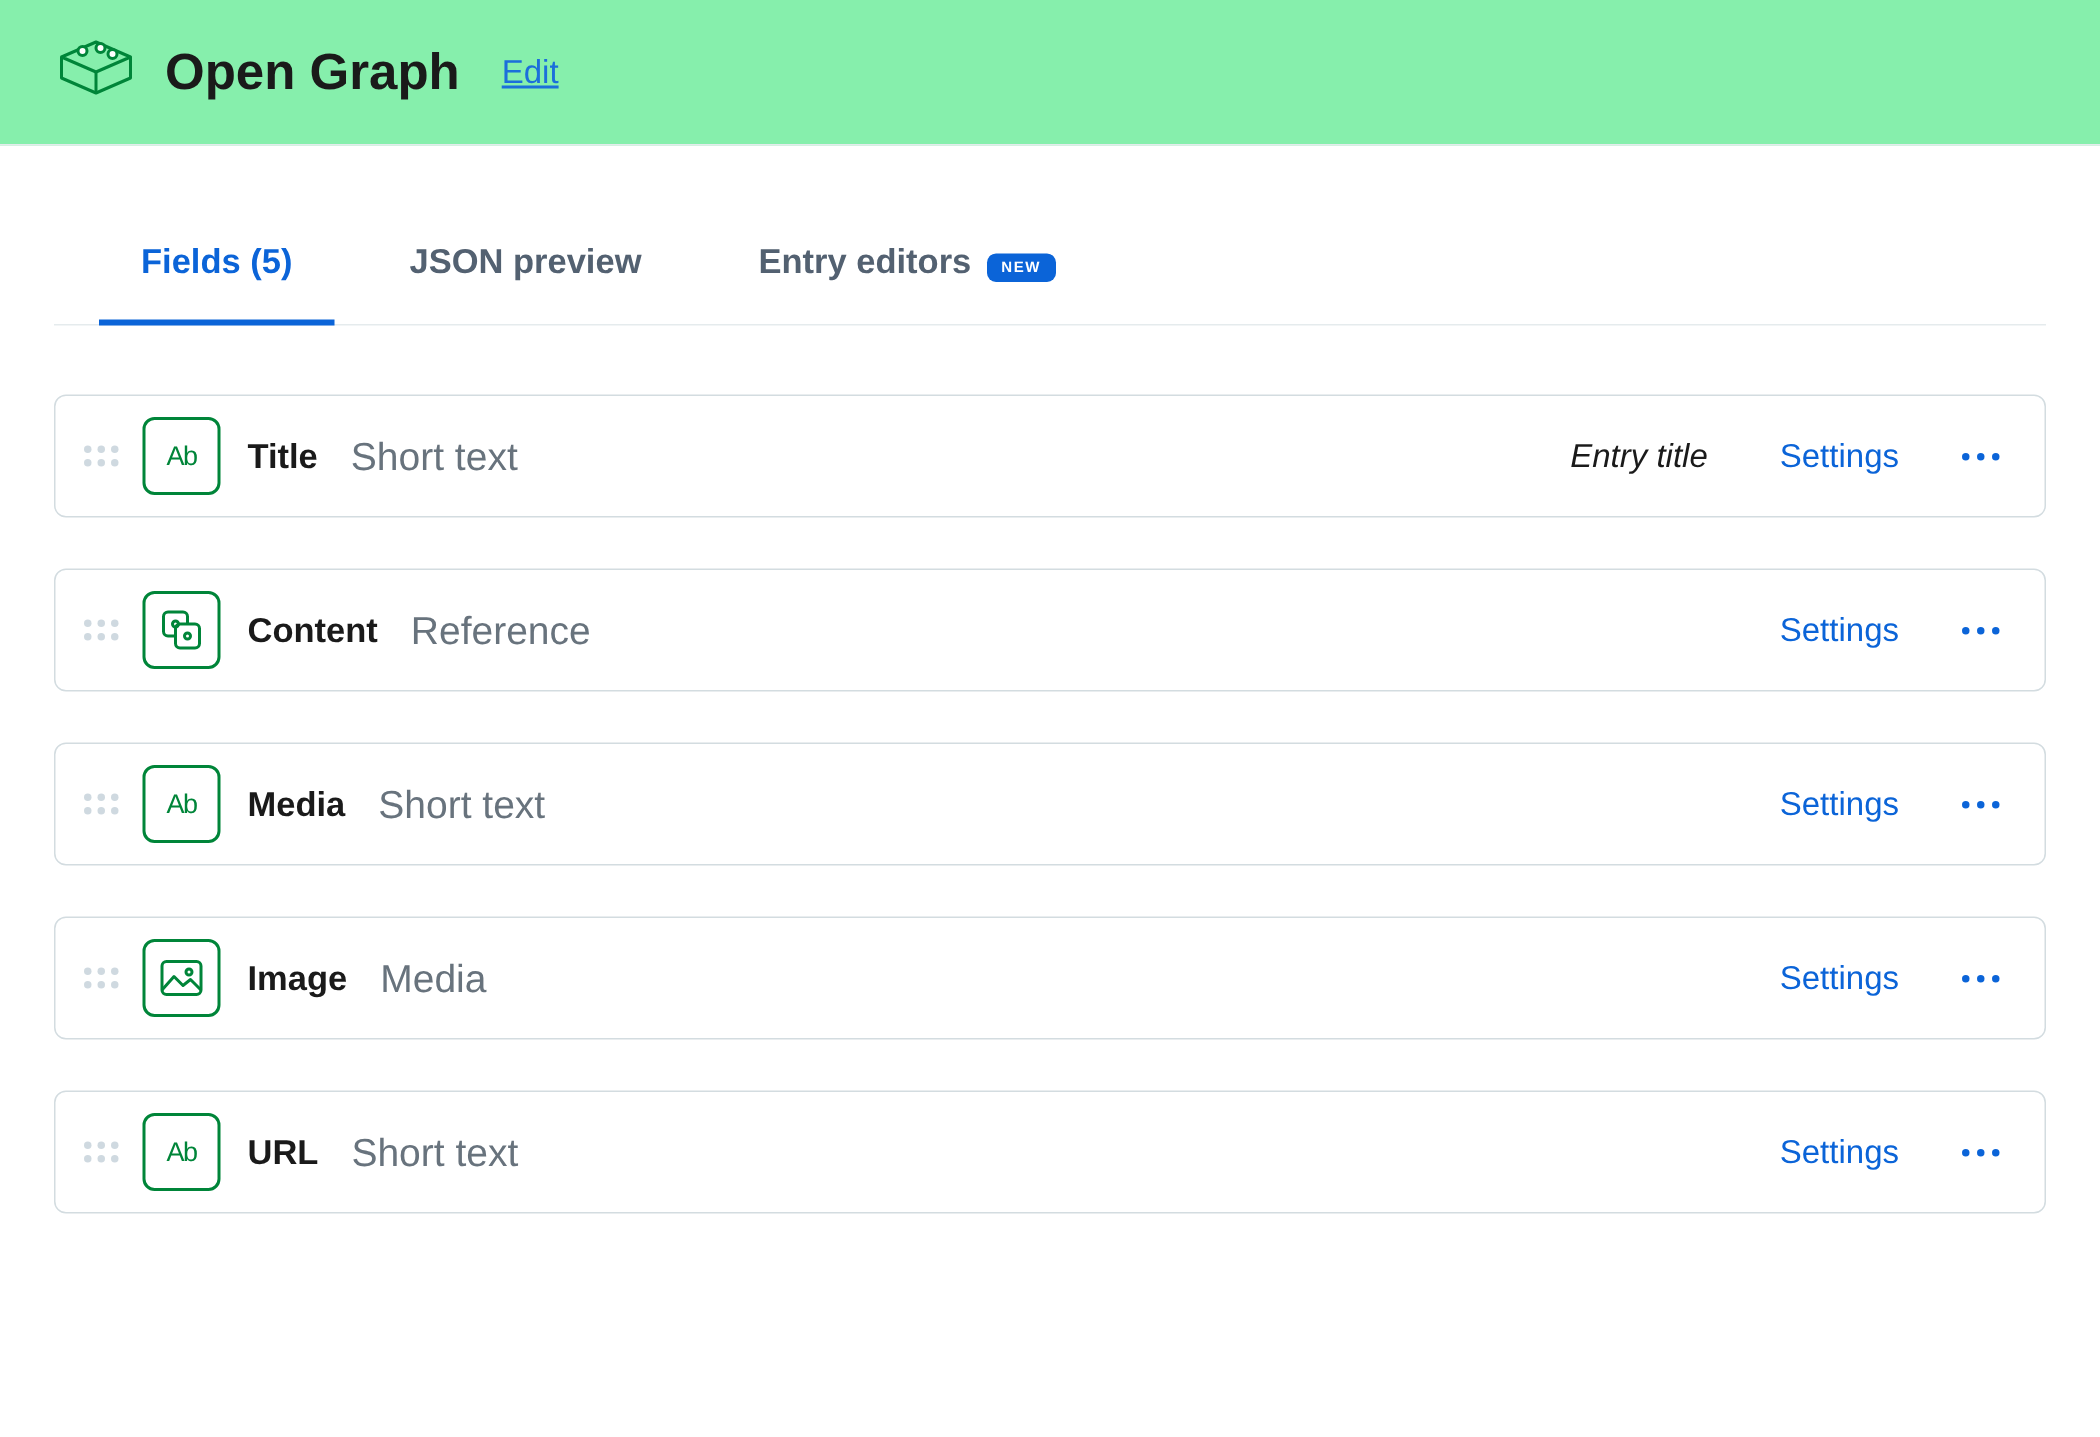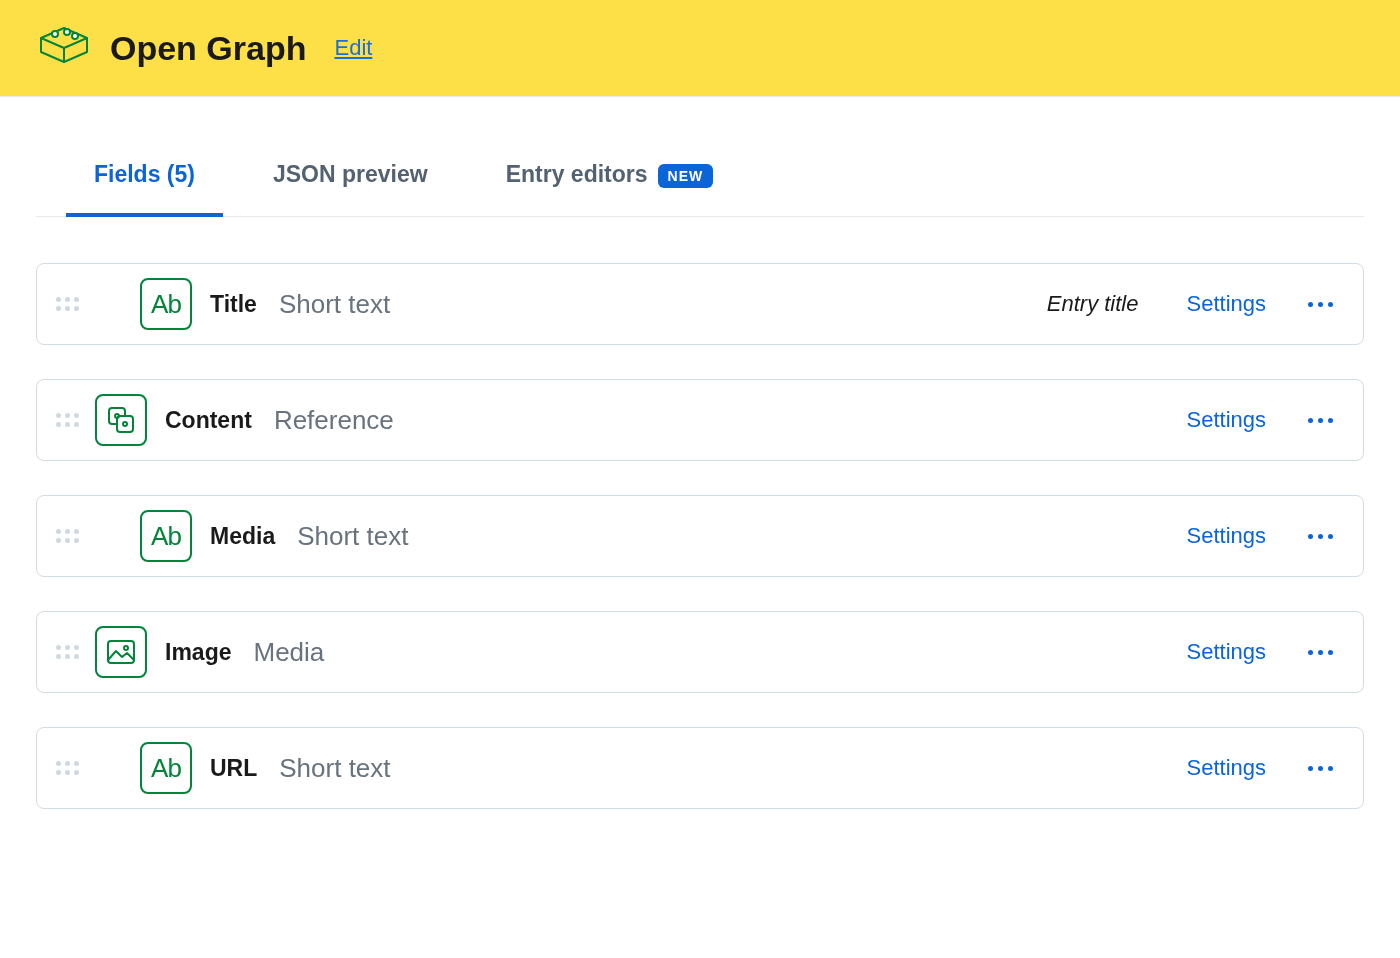--- a/index.html
+++ b/index.html
@@ -6,21 +6,21 @@
   body {
     margin: 0;
     font-family: -apple-system, BlinkMacSystemFont, "Segoe UI", Helvetica, Arial, sans-serif;
     background: #fff;
     color: #1a1a1a;
   }
   .header {
     display: flex;
     align-items: center;
     padding: 20px 36px;
-    background: #fde047;
+    background: #86efac;
     border-bottom: 1px solid #e5ebed;
   }
   .header-icon {
     width: 56px;
     height: 56px;
     display: flex;
     align-items: center;
     justify-content: center;
     margin-right: 18px;
   }
@@ -67,21 +67,21 @@
     position: absolute;
     left: -28px;
     right: -28px;
     bottom: -1px;
     height: 4px;
     background: #0b64d8;
   }
   .badge-new {
     background: #0b64d8;
     color: #fff;
-    font-size: 14px;
+    font-size: 10px;
     font-weight: 700;
     letter-spacing: 1px;
     padding: 4px 10px;
     border-radius: 6px;
   }
   .fields-list {
     margin-top: 46px;
     display: flex;
     flex-direction: column;
     gap: 34px;
@@ -113,21 +113,21 @@
     width: 52px;
     height: 52px;
     border: 2px solid #008539;
     border-radius: 8px;
     display: flex;
     align-items: center;
     justify-content: center;
     margin-right: 18px;
     flex-shrink: 0;
   }
-  .type-icon.text-icon { color: #008539; font-size: 26px; font-weight: 500; letter-spacing: -1px; margin-left: 45px; }
+  .type-icon.text-icon { color: #008539; font-size: 18px; font-weight: 500; letter-spacing: -1px; }
   .field-name {
     font-size: 23px;
     font-weight: 700;
     color: #1a1a1a;
     margin-right: 22px;
   }
   .field-type-label {
     font-size: 26px;
     color: #68737d;
   }

